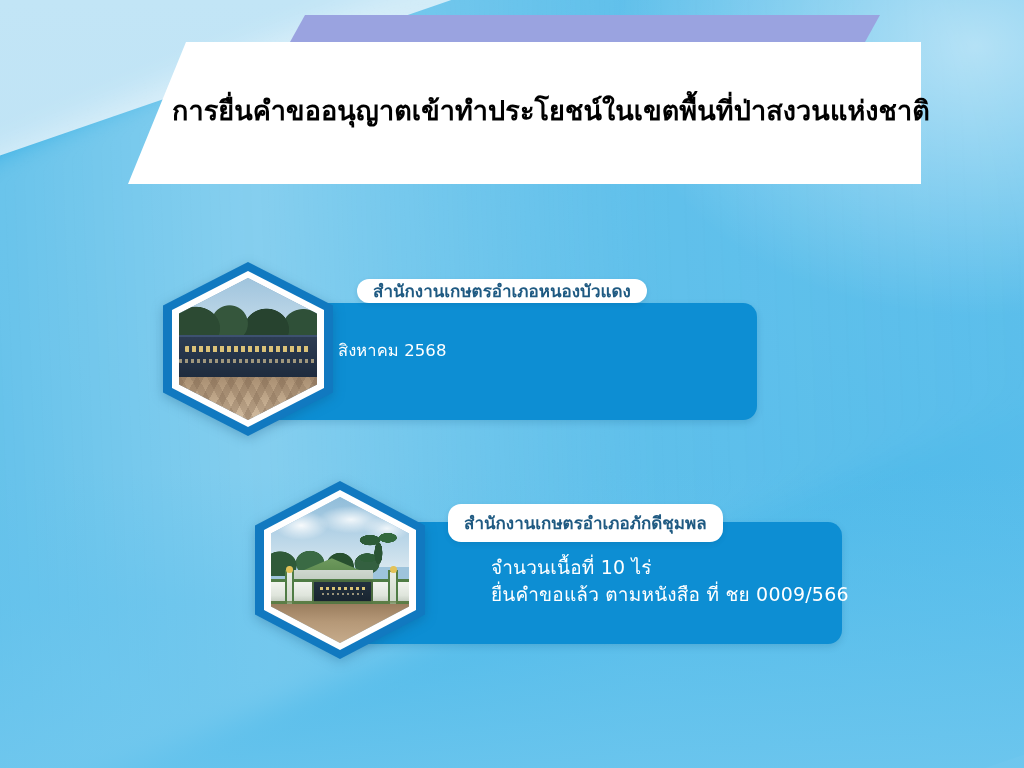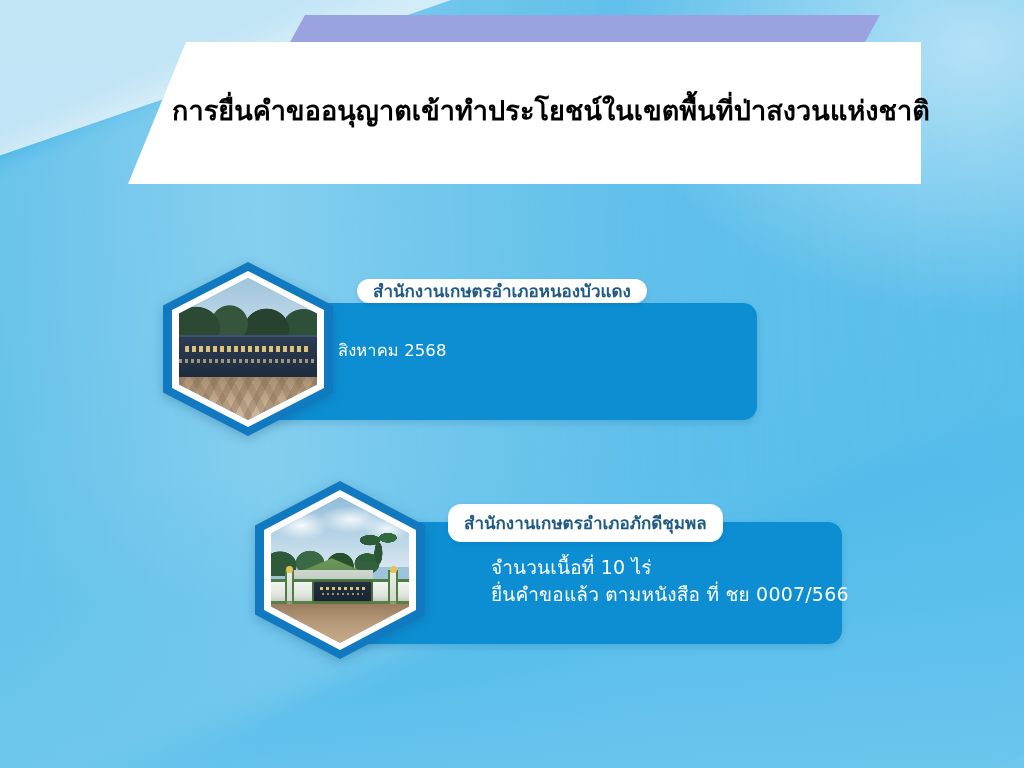--- a/index.html
+++ b/index.html
@@ -306,21 +306,21 @@
   </div>
 
   <div class="card">
 
     <div class="card-body" style="left:340px; top:522px; width:502px; height:122px;"></div>
 
     <div class="card-pill" style="left:448px; top:504px; height:38px;">สำนักงานเกษตรอำเภอภักดีชุมพล</div>
 
     <div class="card-text" style="left:447px; top:554px; width:400px;margin-left:44px;">
       <div class="line-big">จำนวนเนื้อที่ 10 ไร่</div>
-      <div class="line-big">ยื่นคำขอแล้ว ตามหนังสือ ที่ ชย 0007/566</div>
+      <div class="line-big">ยื่นคำขอแล้ว ตามหนังสือ ที่ ชย 0009/566</div>
     </div>
 
     <div class="hex-wrap" style="left:255px; top:481px; width:170px; height:178px;">
       <div class="hex-outer"></div>
       <div class="hex-mid" style="left:9px; top:9px; right:9px; bottom:9px;"></div>
       <div class="hex-photo" style="left:16px; top:16px; right:16px; bottom:16px;">
         <div class="photo-b">
           <div class="sky"></div>
           <div class="clouds"></div>
           <div class="treeline"></div>

